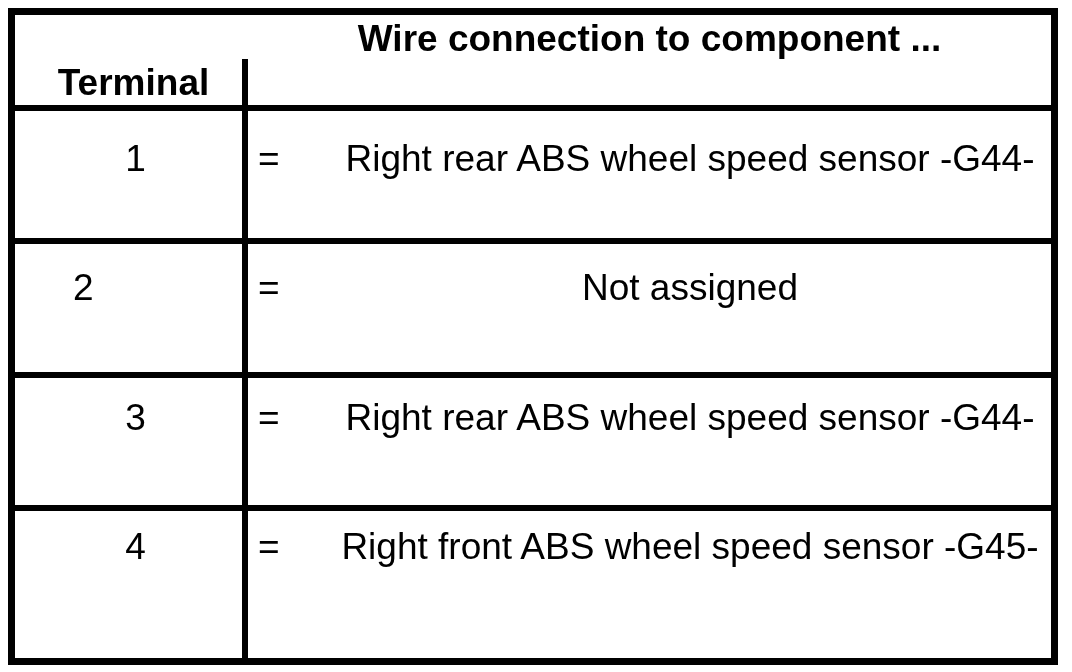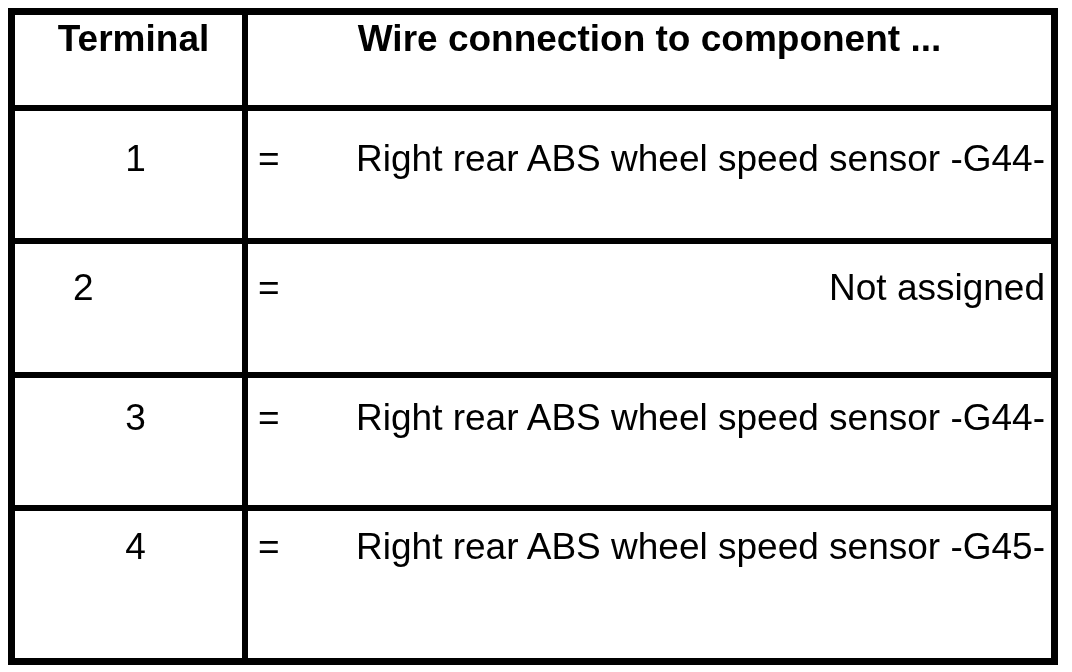--- a/index.html
+++ b/index.html
@@ -39,21 +39,21 @@
   
   .col1 { border-right: 6px solid var(--border); }
   .rb   { border-bottom: 6px solid var(--border); }
 
   
   .hdr {
     font-weight: bold;
     text-align: center;
     padding-top: 4px;
   }
-  .hdr.col1 { padding-left: 10px; }
+  .hdr.col1 { padding-left: 10px; margin-top: 44px; }
 
   
   .term {
     text-align: center;
     padding-left: 14px;
   }
   .term.row1 { padding-top: 28px; }
   .term.row2 { padding-top: 24px; text-align: left; padding-left: 58px; }
   .term.row3 { padding-top: 20px; }
   .term.row4 { padding-top: 16px; }
@@ -68,21 +68,21 @@
   .wire.row1 { padding-top: 28px; }
   .wire.row2 { padding-top: 24px; }
   .wire.row3 { padding-top: 20px; }
   .wire.row4 { padding-top: 16px; }
 
   .eq {
     display: inline-block;
     width: 77px;
     flex: 0 0 77px;
   }
-  .wiretext { flex: 1 1 auto; text-align: right; }
+  .wiretext { flex: 1 1 auto; text-align: center; }
   .wire.row2 .wiretext { }
 </style>
 </head>
 <body>
 
 <div class="pinout-table">
 
   <div class="cell col1 rb hdr">
     <span>Terminal</span>
   </div>
@@ -112,16 +112,16 @@
   <div class="cell rb wire row3">
     <span class="eq">=</span>
     <span class="wiretext">Right rear ABS wheel speed sensor -G44-</span>
   </div>
 
   <div class="cell col1 term row4">
     <span>4</span>
   </div>
   <div class="cell wire row4">
     <span class="eq">=</span>
-    <span class="wiretext">Right rear ABS wheel speed sensor -G45-</span>
+    <span class="wiretext">Right front ABS wheel speed sensor -G45-</span>
   </div>
 
 </div>
 
 </body></html>

